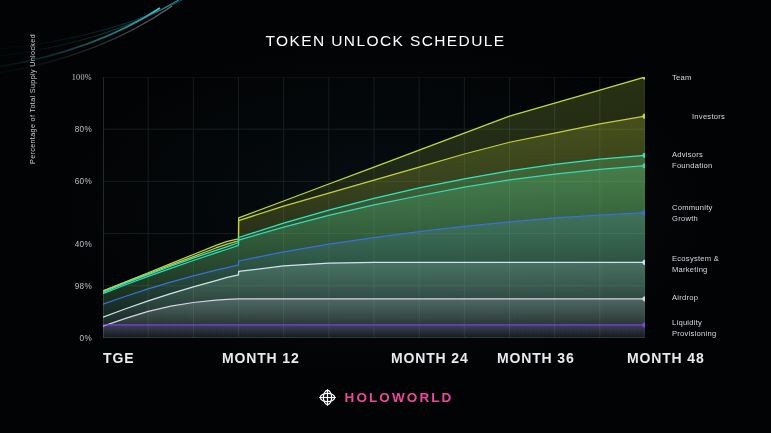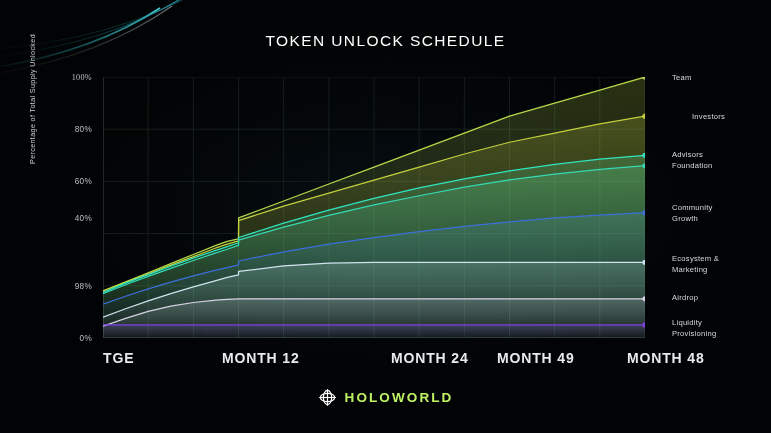--- a/index.html
+++ b/index.html
@@ -95,21 +95,21 @@
     width: 771px;
     display: flex;
     align-items: center;
     justify-content: center;
     gap: 8px;
   }
   .brand-name {
     font-size: 13.5px;
     font-weight: bold;
     letter-spacing: 2.1px;
-    color: #bef264;
+    color: #ec4899;
   }
 </style>
 </head>
 <body>
 
 <div id="page">
 
   <svg class="deco" viewBox="0 0 330 120">
     <defs>
       <linearGradient id="arcA" x1="0" y1="1" x2="1" y2="0">
@@ -135,28 +135,28 @@
   </svg>
   <div class="vignette"></div>
 
   <div class="chart-title">TOKEN UNLOCK SCHEDULE</div>
 
   <div class="ylabel">Percentage of Total Supply Unlocked</div>
 
   <div class="ytick" style="left:58px; top:73px;font-family:Liberation Serif, serif;">100%</div>
   <div class="ytick" style="left:58px; top:125px;">80%</div>
   <div class="ytick" style="left:58px; top:177px;">60%</div>
-  <div class="ytick" style="left:58px; top:214px;">40%</div>
+  <div class="ytick" style="left:58px; top:240px;">40%</div>
   <div class="ytick" style="left:58px; top:282px;">98%</div>
   <div class="ytick" style="left:58px; top:334px;">0%</div>
 
   <div class="xtick" style="left:103px;">TGE</div>
   <div class="xtick" style="left:222px;text-align:center;">MONTH 12</div>
   <div class="xtick" style="left:348px;margin-left:43px;">MONTH 24</div>
-  <div class="xtick" style="left:497px;">MONTH 49</div>
+  <div class="xtick" style="left:497px;">MONTH 36</div>
   <div class="xtick" style="left:627px;">MONTH 48</div>
 
   <svg class="plot" id="plot-svg" viewBox="0 0 542 261" preserveAspectRatio="none">
       <defs>
         <linearGradient id="fill7" x1="0" y1="0" x2="0" y2="1">
           <stop offset="0%" stop-color="#7c3fe4" stop-opacity="0.22"></stop>
           <stop offset="100%" stop-color="#7c3fe4" stop-opacity="0.015"></stop>
         </linearGradient>
         <linearGradient id="fill6" x1="0" y1="0" x2="0" y2="1">
           <stop offset="0%" stop-color="#d7d2e4" stop-opacity="0.22"></stop>

